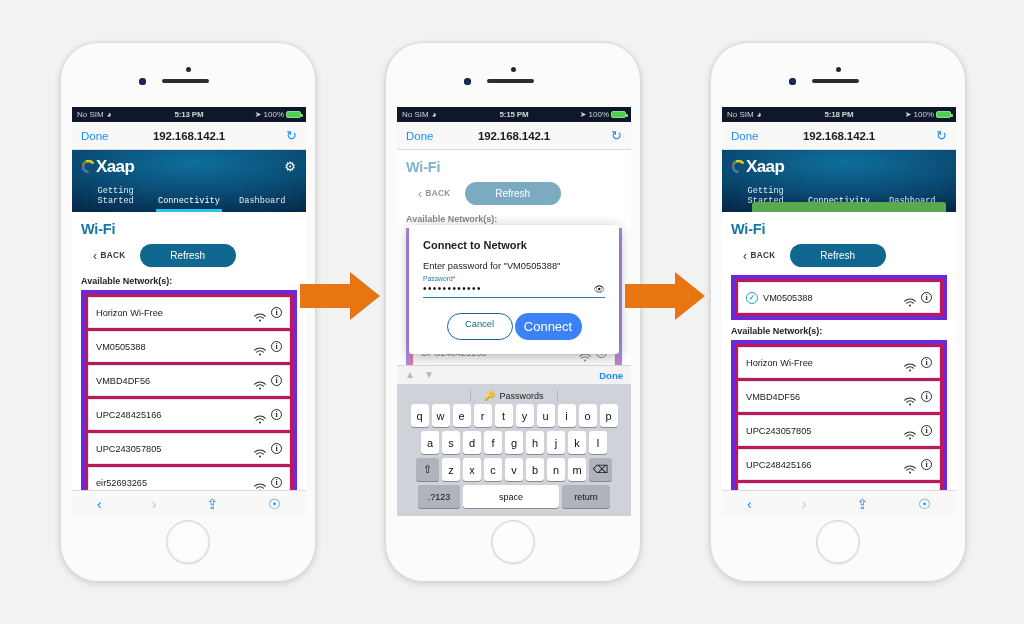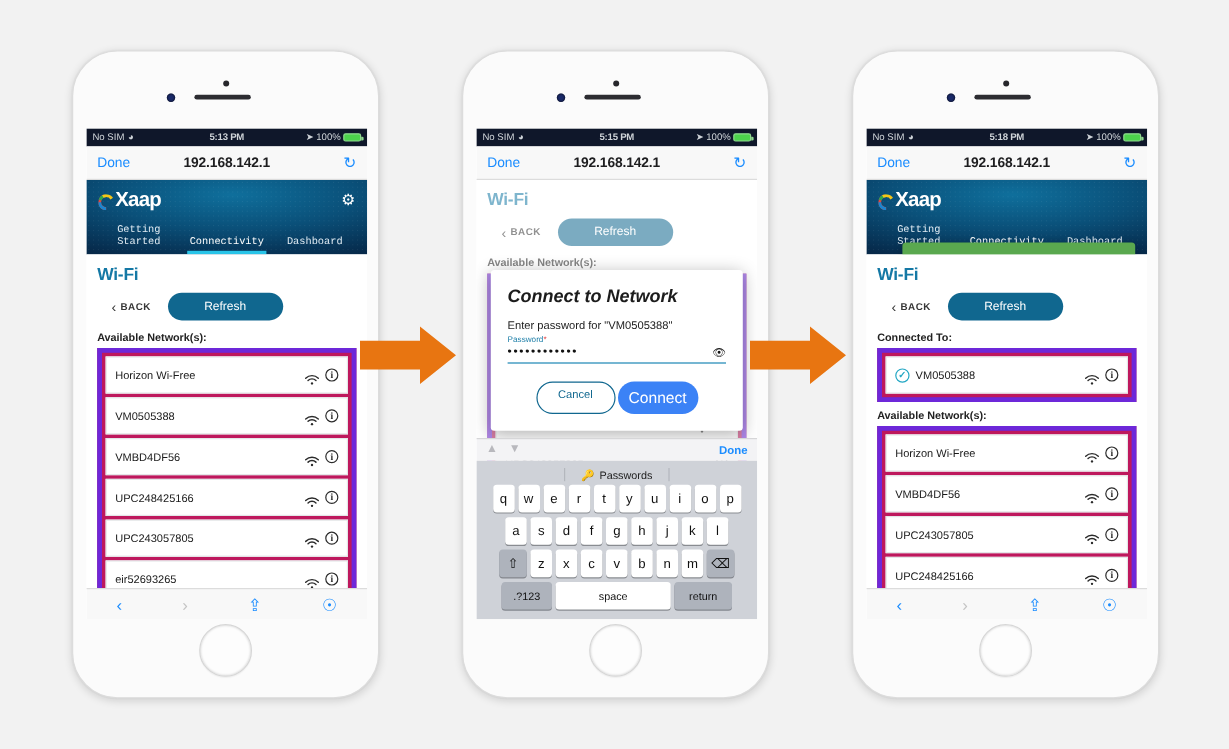--- a/index.html
+++ b/index.html
@@ -78,21 +78,21 @@
       radial-gradient(ellipse 120% 120% at 52% 20%, #0f6f9c 0%, #0a4f78 38%, #062a4b 75%, #04182f 100%);
   }
   .app-head:before {
     content:""; position:absolute; inset:0;
     background-image:
       radial-gradient(rgba(255,255,255,0.10) 0.5px, transparent 0.6px);
     background-size: 4px 4px;
     opacity: .75;
   }
   .logo-row { position: relative; height: 33px; display: flex; align-items: center; padding: 0 10px; }
-  .logo { display:flex; align-items:flex-end; gap:1px; }
+  .logo { display:flex; align-items:center; gap:1px; }
   .logo-c { position: relative; width: 13px; height: 13px; }
   .logo-c svg { display:block; }
   .logo-txt { color: #ffffff; font-size: 17px; font-weight: bold; letter-spacing: -0.6px; line-height: 1; }
   .gear { margin-left: auto; color: #fff; font-size: 13px; line-height: 1; }
   .tabs { position: relative; display: flex; align-items: flex-end; height: 29px; padding: 0 7px 0 7px; }
   .tab { flex: 1; text-align: center; color: #dfeaf2; font-size: 8.6px; padding-bottom: 6px; position: relative; font-family: Liberation Mono, monospace; }
   .tab.active { color: #ffffff; }
   .tab.active:after {
     content:""; position:absolute; left: 4px; right: 4px; bottom: 0; height: 3px; background: #29c4e8;
   }
@@ -132,21 +132,21 @@
   .sb-ico { font-size: 14px; color: #1a8cff; line-height: 1; }
   .sb-ico.dim { color: #c4c4c4; }
 
   
   .dim-overlay { position: absolute; inset: 0; background: rgba(255,255,255,0.45); }
   .modal {
     position: absolute; left: 12px; top: 75px; width: 210px;
     background: #fff; border-radius: 3px; padding: 14px 14px 14px;
     box-shadow: 0 3px 14px rgba(0,0,0,0.30);
   }
-  .modal-title { font-size: 15px; font-weight: bold; color: #1c1c1c; padding-bottom: 10px; font-style: italic; }
+  .modal-title { font-size: 11px; font-weight: bold; color: #1c1c1c; padding-bottom: 10px; }
   .modal-sub { font-size: 9.3px; color: #1c1c1c; padding-bottom: 4px; }
   .pw-label { font-size: 6.8px; color: #1e7fa8; }
   .pw-label .req { color: #e23b3b; }
   .pw-field { display:flex; align-items:center; border-bottom: 1.4px solid #1c86b5; padding: 2px 0 3px; }
   .pw-dots { font-size: 10px; letter-spacing: 1.4px; color: #111; line-height: 1; }
   .eye { margin-left: auto; font-size: 9px; color: #111; line-height: 1; }
   .modal-btns { display:flex; gap: 2px; justify-content: center; padding-top: 15px; }
   .btn-cancel { border: 1.2px solid #10678f; color: #10678f; border-radius: 20px;
                 font-size: 9.3px; padding: 5px 0; width: 66px; text-align: center; }
   .btn-connect { background: #3b82f6; color:#fff; border-radius: 20px;
@@ -608,21 +608,20 @@
 
       <div class="app-body">
         <div class="wifi-title">Wi-Fi</div>
         <div class="ctrl-row">
           <div class="back-btn">
             <span class="back-chev">‹</span>
             <span>BACK</span>
           </div>
           <div class="refresh-btn">Refresh</div>
         </div>
-        <div class="sec-label">Connected To:</div>
         <div class="net-panel" style="padding:0;">
           <div class="net-row">
             <span class="check-glyph">
                 <span>✓</span>
               </span>
             <span class="net-name">VM0505388</span>
             <span class="net-icons">
               <span class="wifi-glyph">
                 <svg width="12" height="9" viewBox="0 0 16 12">
                   <path d="M1 4.2 A10 10 0 0 1 15 4.2" fill="none" stroke="#2b2b2b" stroke-width="1.6" stroke-linecap="round"></path>

